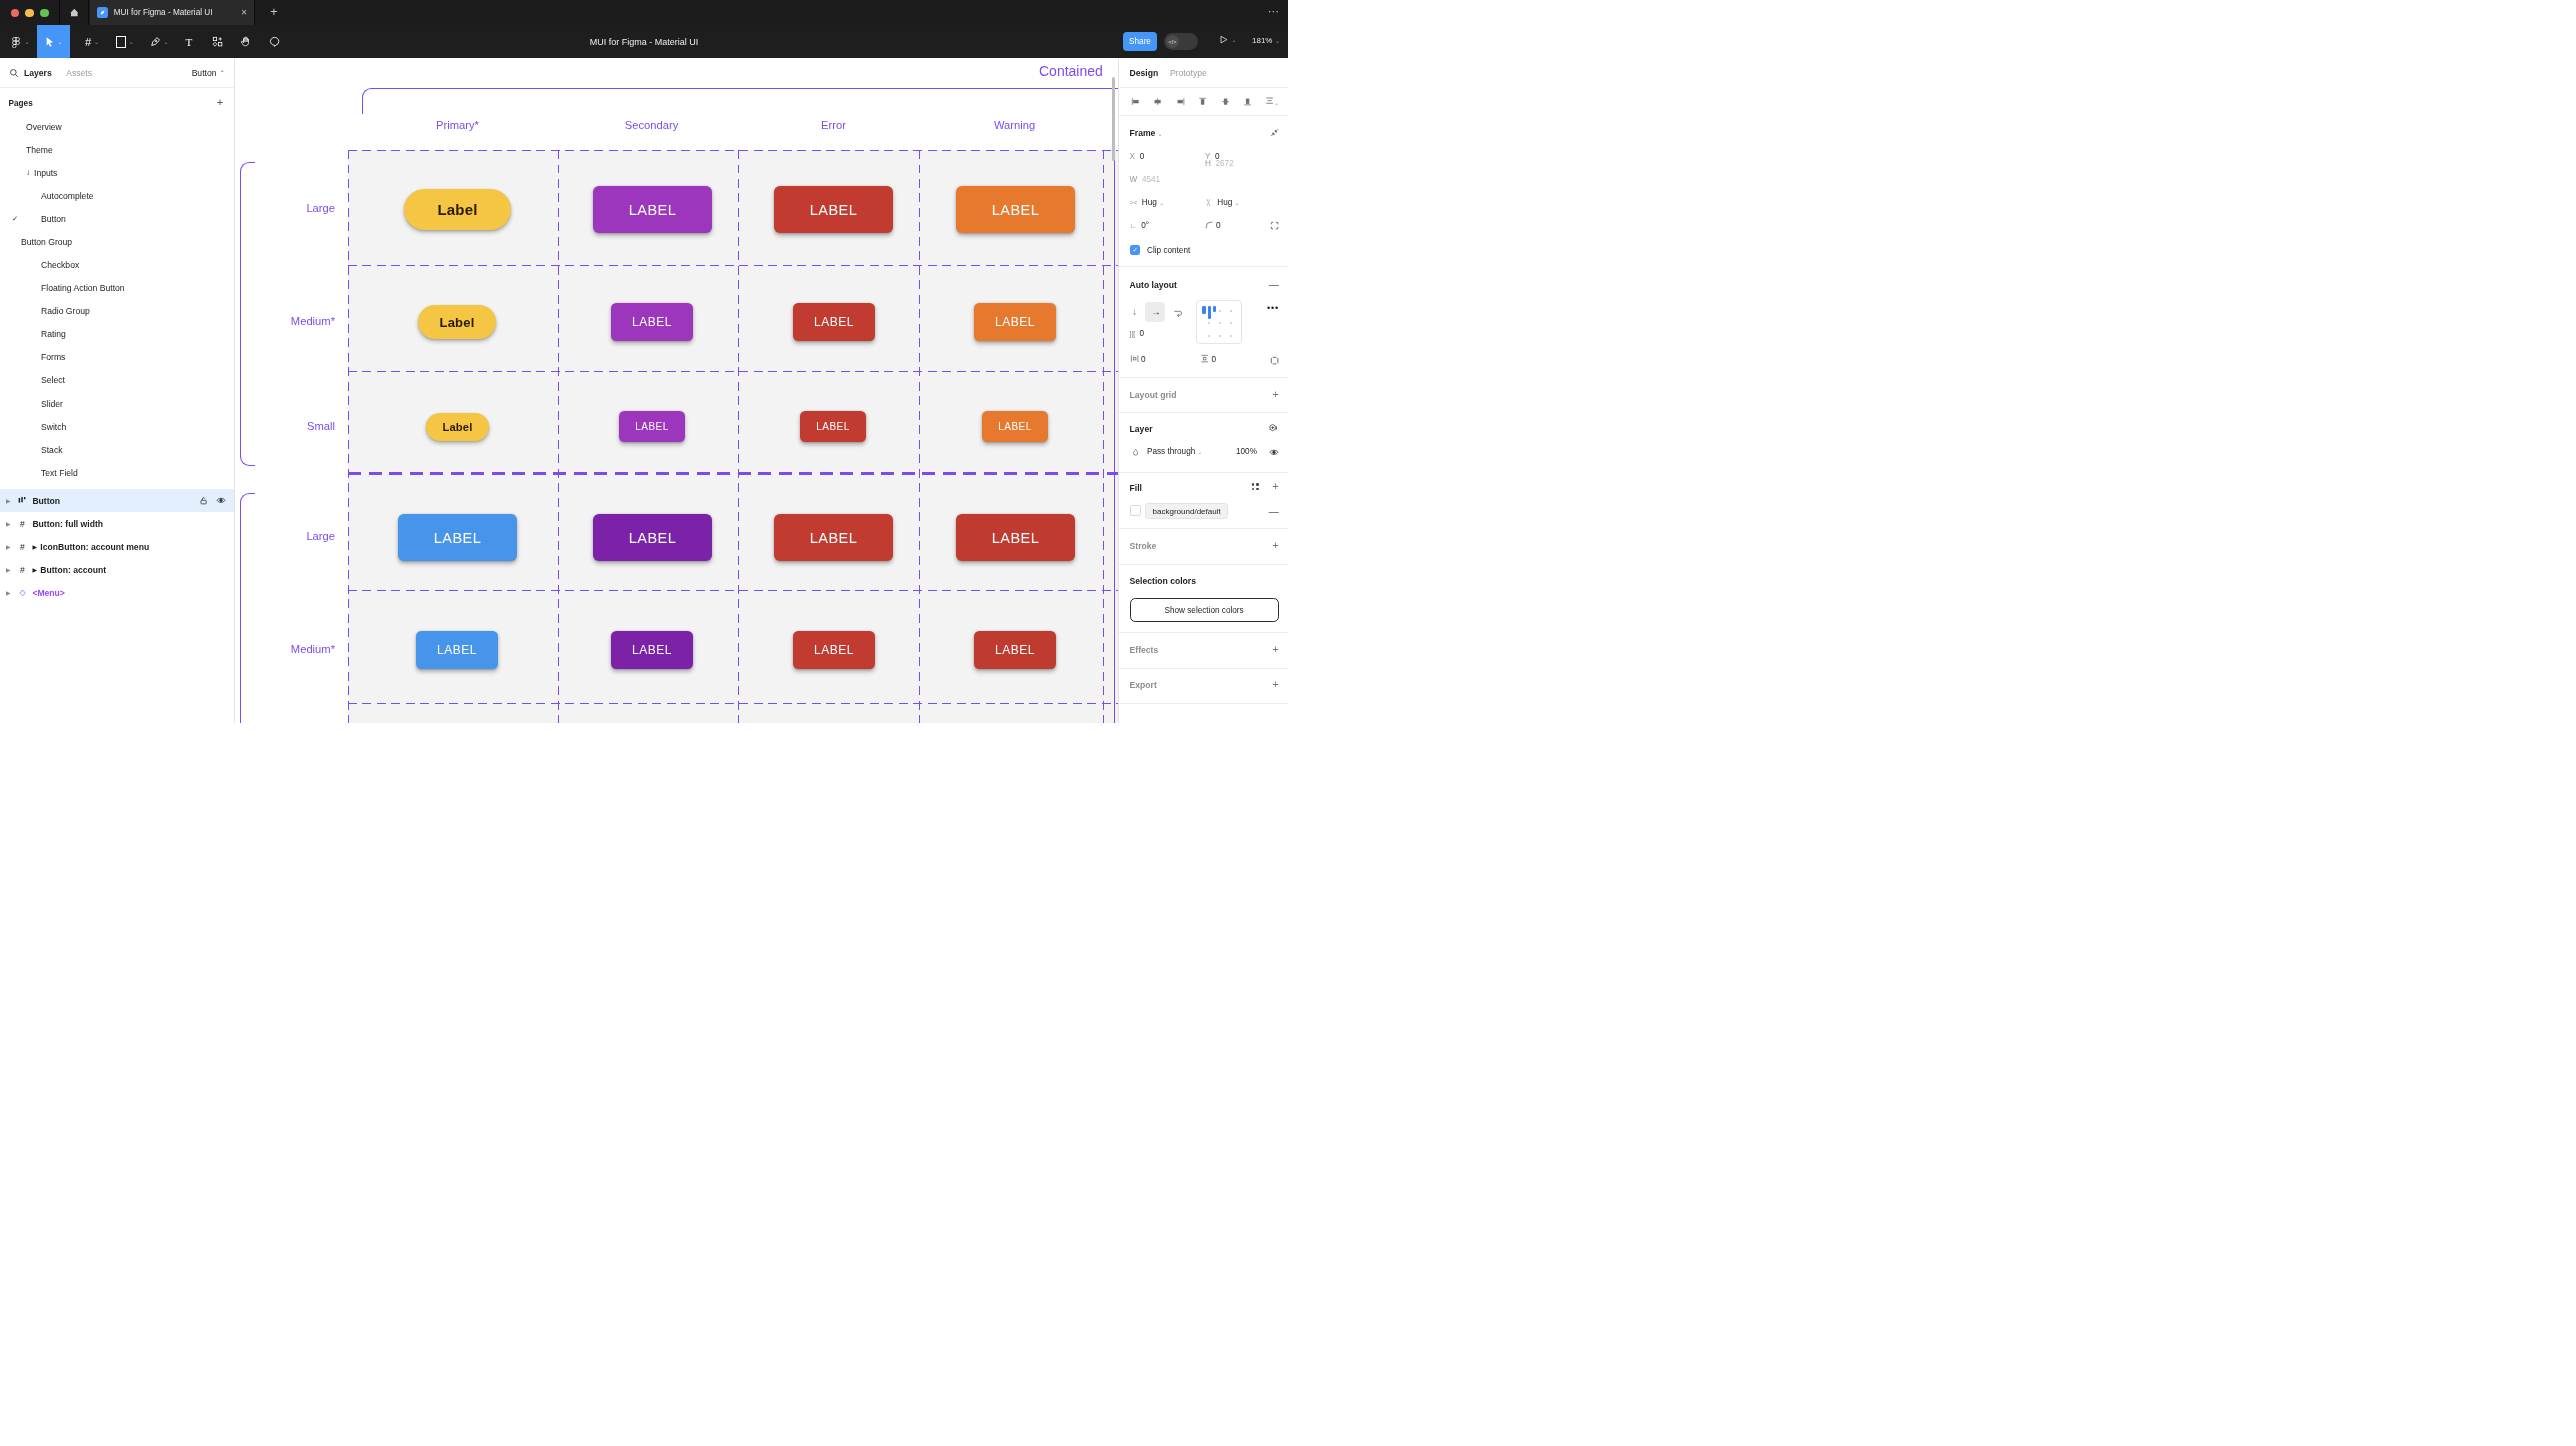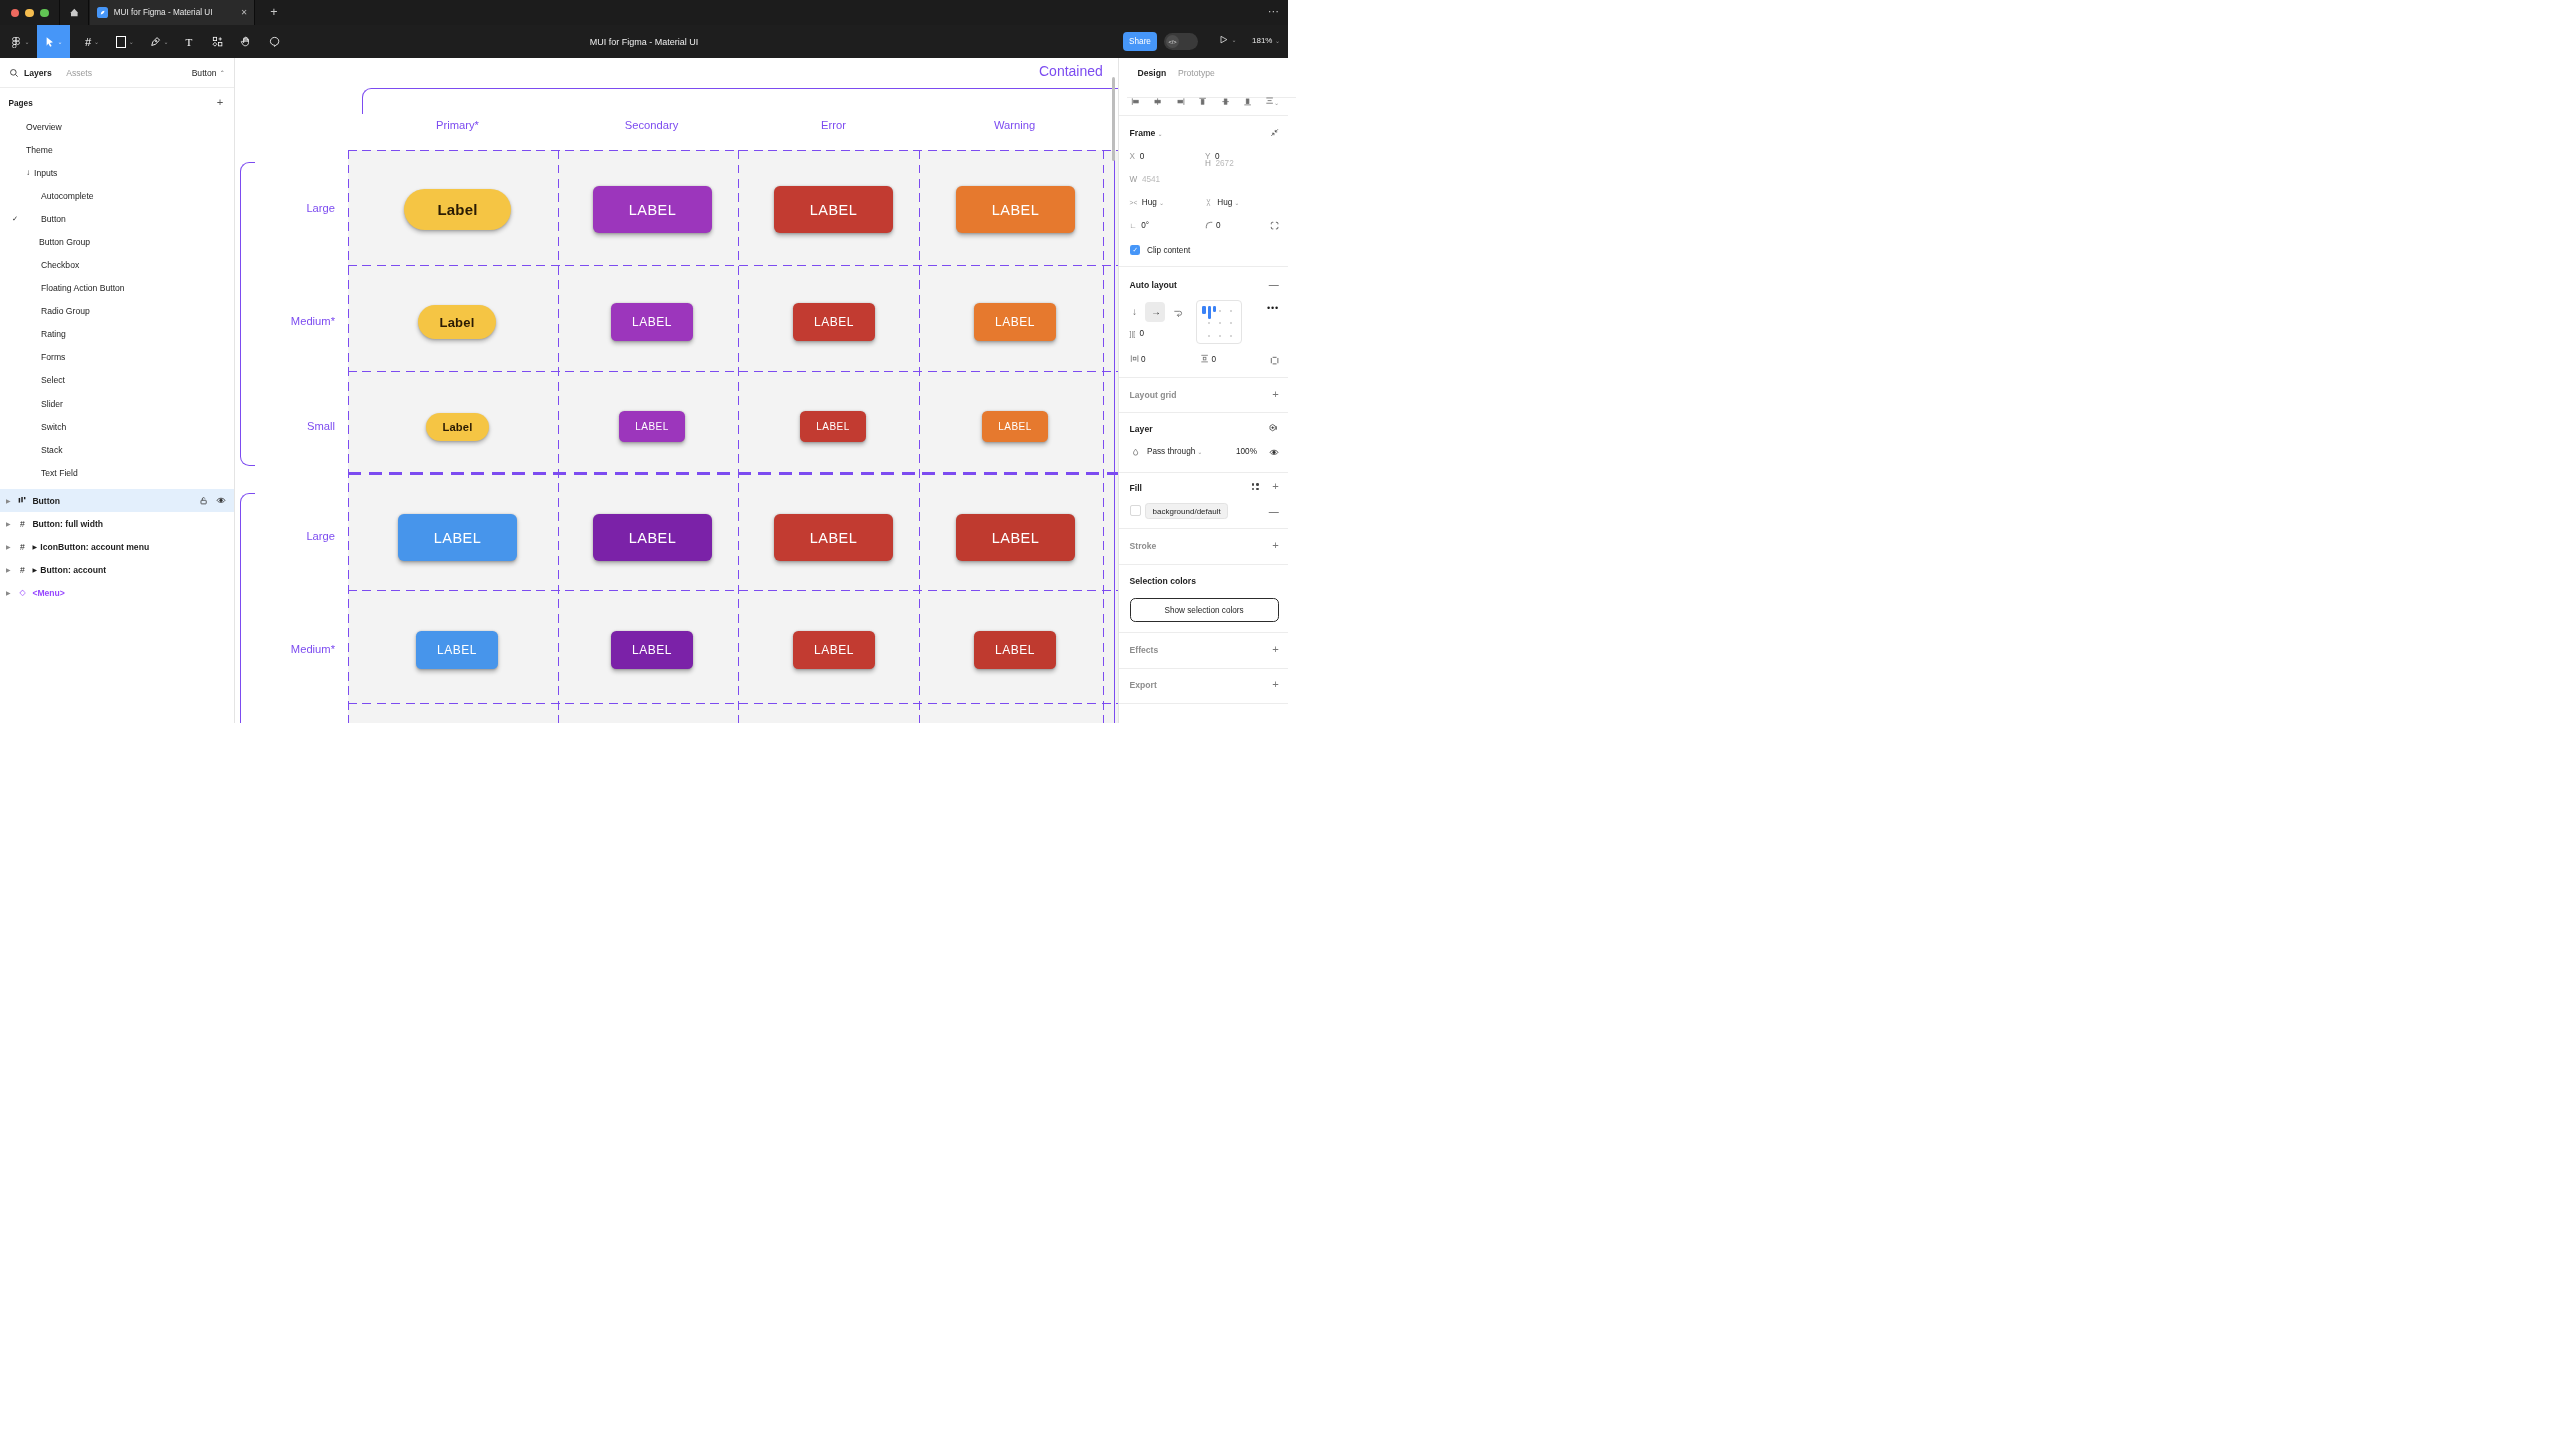--- a/index.html
+++ b/index.html
@@ -234,21 +234,21 @@
         <span class="page-prefix">↓</span>
         <span>Inputs</span>
       </div>
       <div class="page-row" style="top: 126px; padding-left: 41px;">
         <span>Autocomplete</span>
       </div>
       <div class="page-row" style="top: 149px; padding-left: 41px;">
         <span class="page-check">✓</span>
         <span>Button</span>
       </div>
-      <div class="page-row" style="top: 172px; padding-left: 39px;">
+      <div class="page-row" style="top: 172px; padding-left: 21px;">
         <span>Button Group</span>
       </div>
       <div class="page-row" style="top: 195px; padding-left: 41px;">
         <span>Checkbox</span>
       </div>
       <div class="page-row" style="top: 218px; padding-left: 41px;">
         <span>Floating Action Button</span>
       </div>
       <div class="page-row" style="top: 241px; padding-left: 41px;">
         <span>Radio Group</span>
@@ -380,21 +380,21 @@
     <div class="mui-btn" style="left: 539px; top: 456px; width: 119px; height: 47px; border-radius: 6px; font-size: 14.5px; background: rgb(194, 59, 49); color: rgb(255, 255, 255);">LABEL</div>
     <div class="mui-btn" style="left: 721px; top: 456px; width: 119px; height: 47px; border-radius: 6px; font-size: 14.5px; background: rgb(191, 58, 47); color: rgb(255, 255, 255);">LABEL</div>
     <div class="mui-btn" style="left: 181px; top: 573px; width: 82px; height: 38px; border-radius: 5.3px; font-size: 12px; background: rgb(71, 149, 235); color: rgb(255, 255, 255);">LABEL</div>
     <div class="mui-btn" style="left: 376px; top: 573px; width: 82px; height: 38px; border-radius: 5.3px; font-size: 12px; background: rgb(123, 34, 168); color: rgb(255, 255, 255);">LABEL</div>
     <div class="mui-btn" style="left: 558px; top: 573px; width: 82px; height: 38px; border-radius: 5.3px; font-size: 12px; background: rgb(194, 59, 49); color: rgb(255, 255, 255);">LABEL</div>
     <div class="mui-btn" style="left: 739px; top: 573px; width: 82px; height: 38px; border-radius: 5.3px; font-size: 12px; background: rgb(191, 58, 47); color: rgb(255, 255, 255);">LABEL</div>
   </div>
 
 <div id="panel">
 
-  <div class="abs" style="left:8px;top:0;width:100%;height:40px;border-bottom:0.7px solid #ECECEC">
+  <div class="abs" style="left:0;top:0;width:100%;height:30px;border-bottom:0.7px solid #ECECEC">
     <span class="abs" style="left:10.6px;top:10px;font-weight:700;font-size:8.6px">Design</span>
     <span class="abs" style="left:51px;top:10px;color:#9a9a9a;font-size:8.6px">Prototype</span>
   </div>
 
   <div class="abs" style="left:0;top:30px;width:100%;height:28px;border-bottom:0.7px solid #ECECEC">
     <svg class="ico abs" style="left:12px;top:9.2px" width="9.2" height="9.2" viewBox="0 0 14 14" stroke="#6e6e6e" stroke-width="1.2">
         <line x1="2" y1="2" x2="2" y2="12"></line>
         <rect x="4" y="5" width="7" height="4" fill="#6e6e6e"></rect>
       </svg>
     <svg class="ico abs" style="left:34px;top:9.2px" width="9.2" height="9.2" viewBox="0 0 14 14" stroke="#6e6e6e" stroke-width="1.2">

